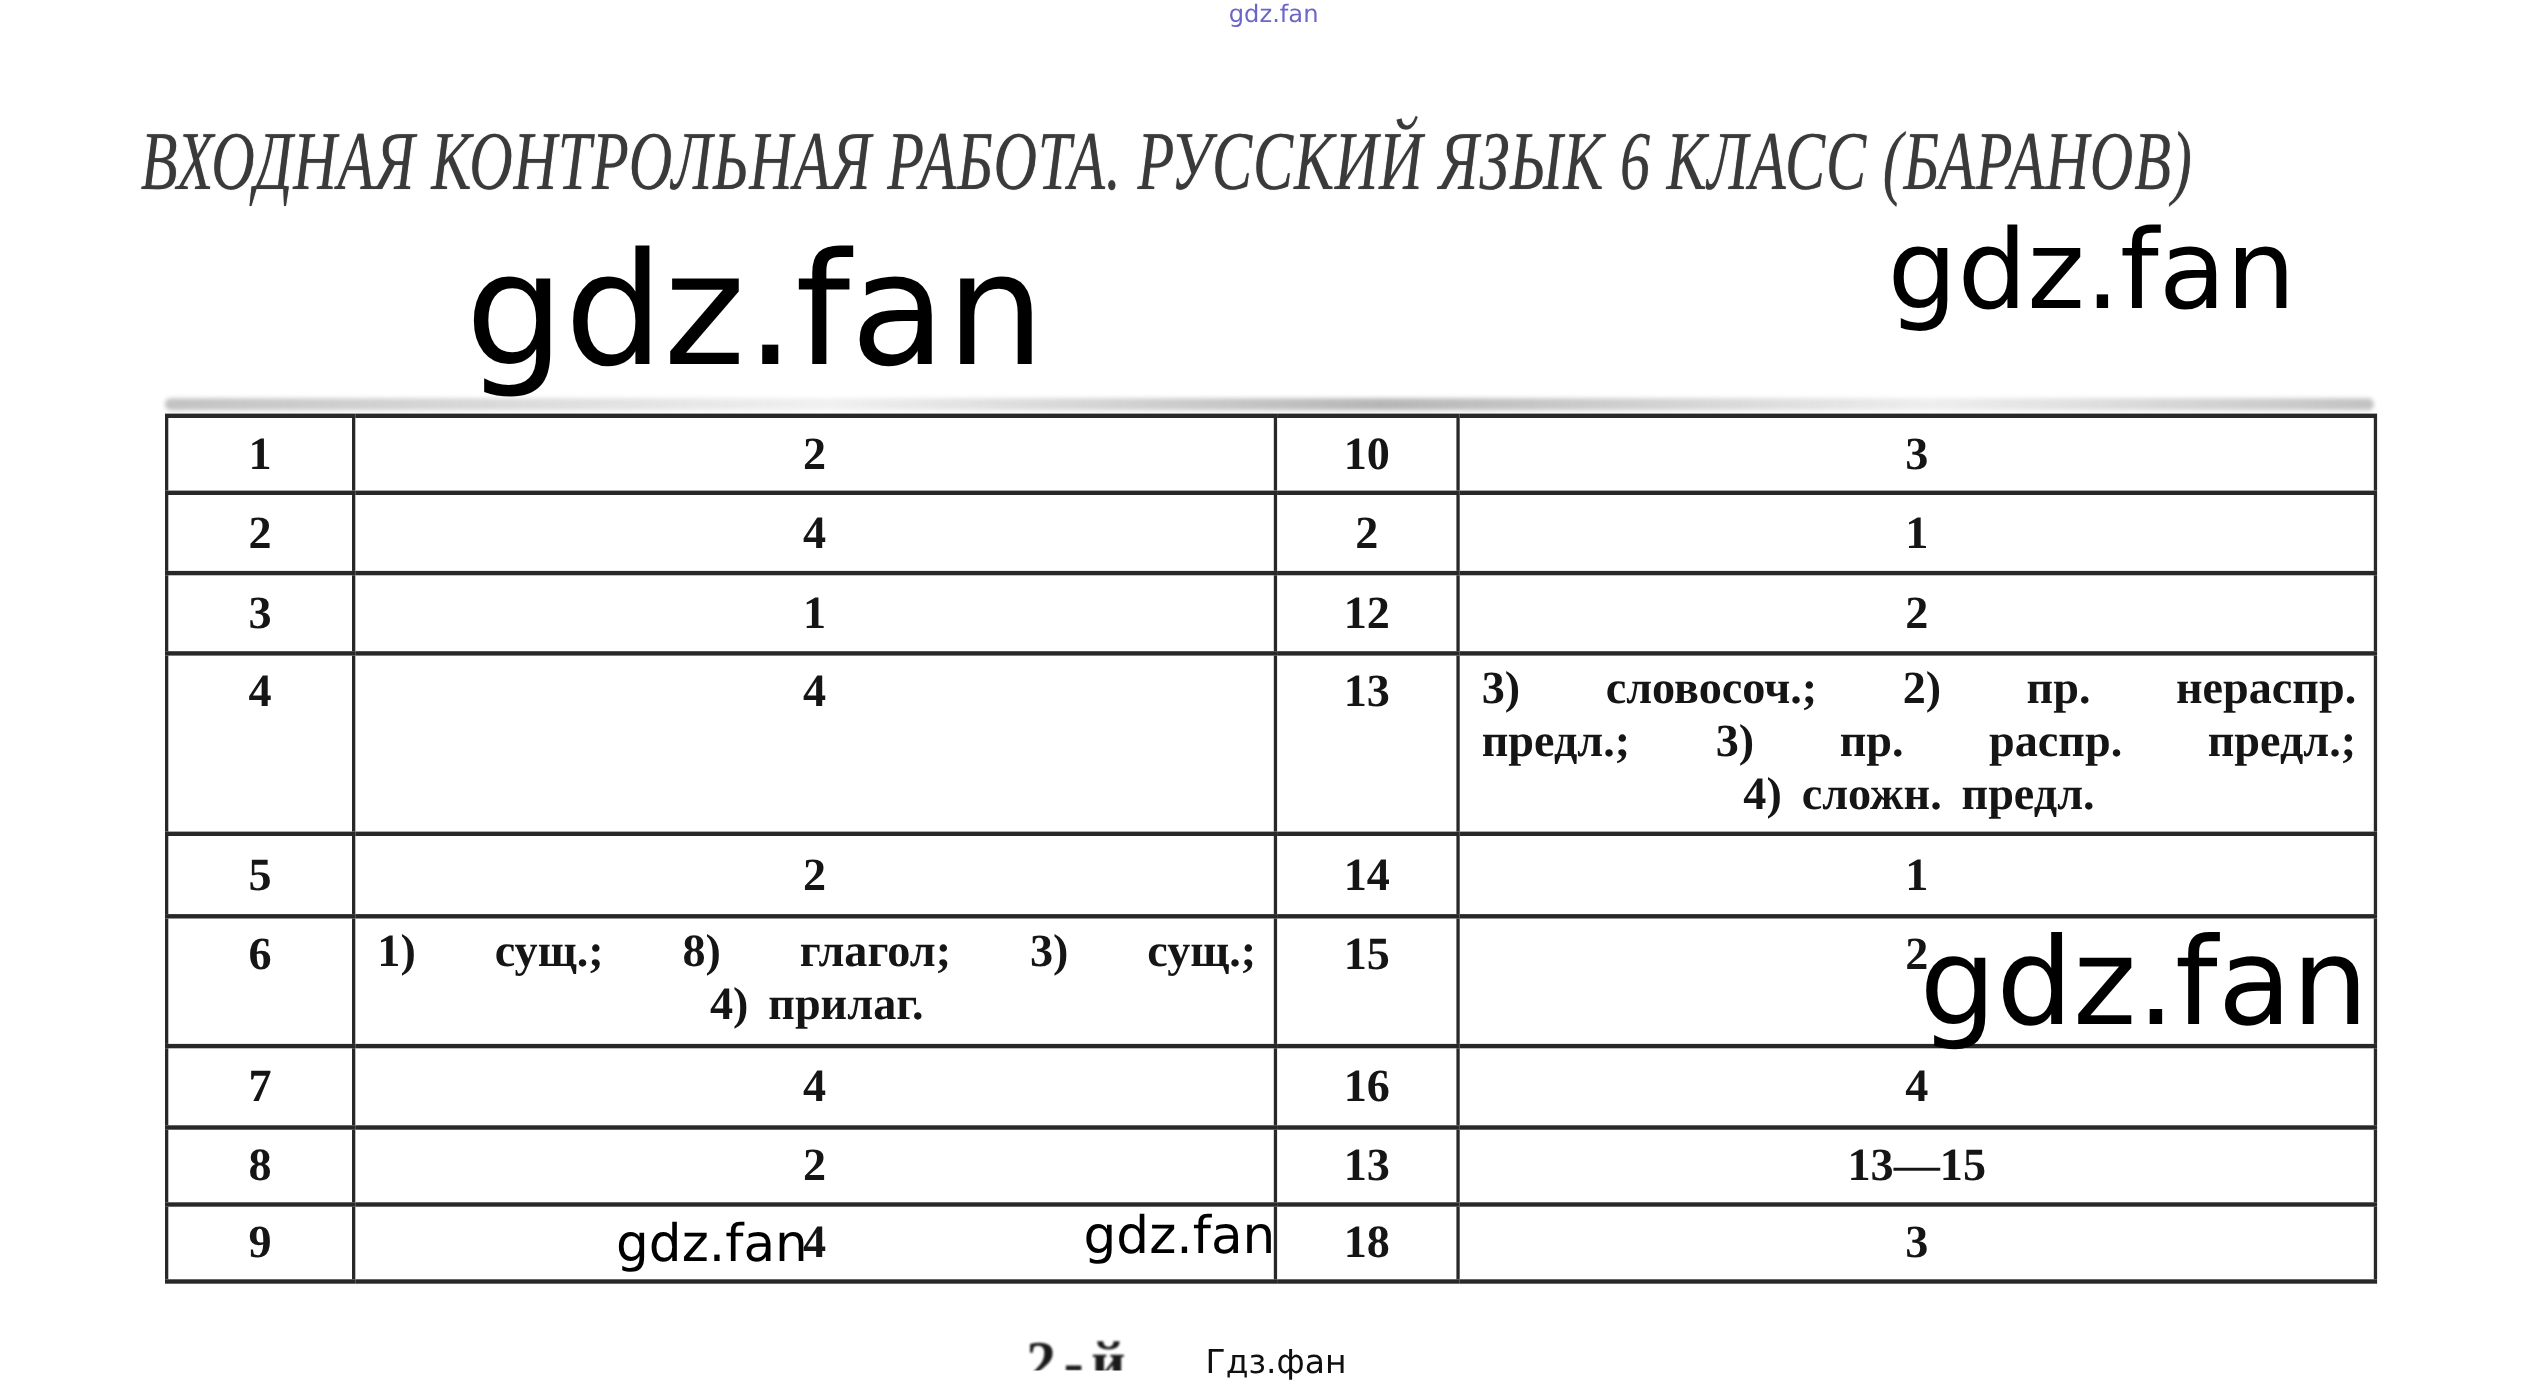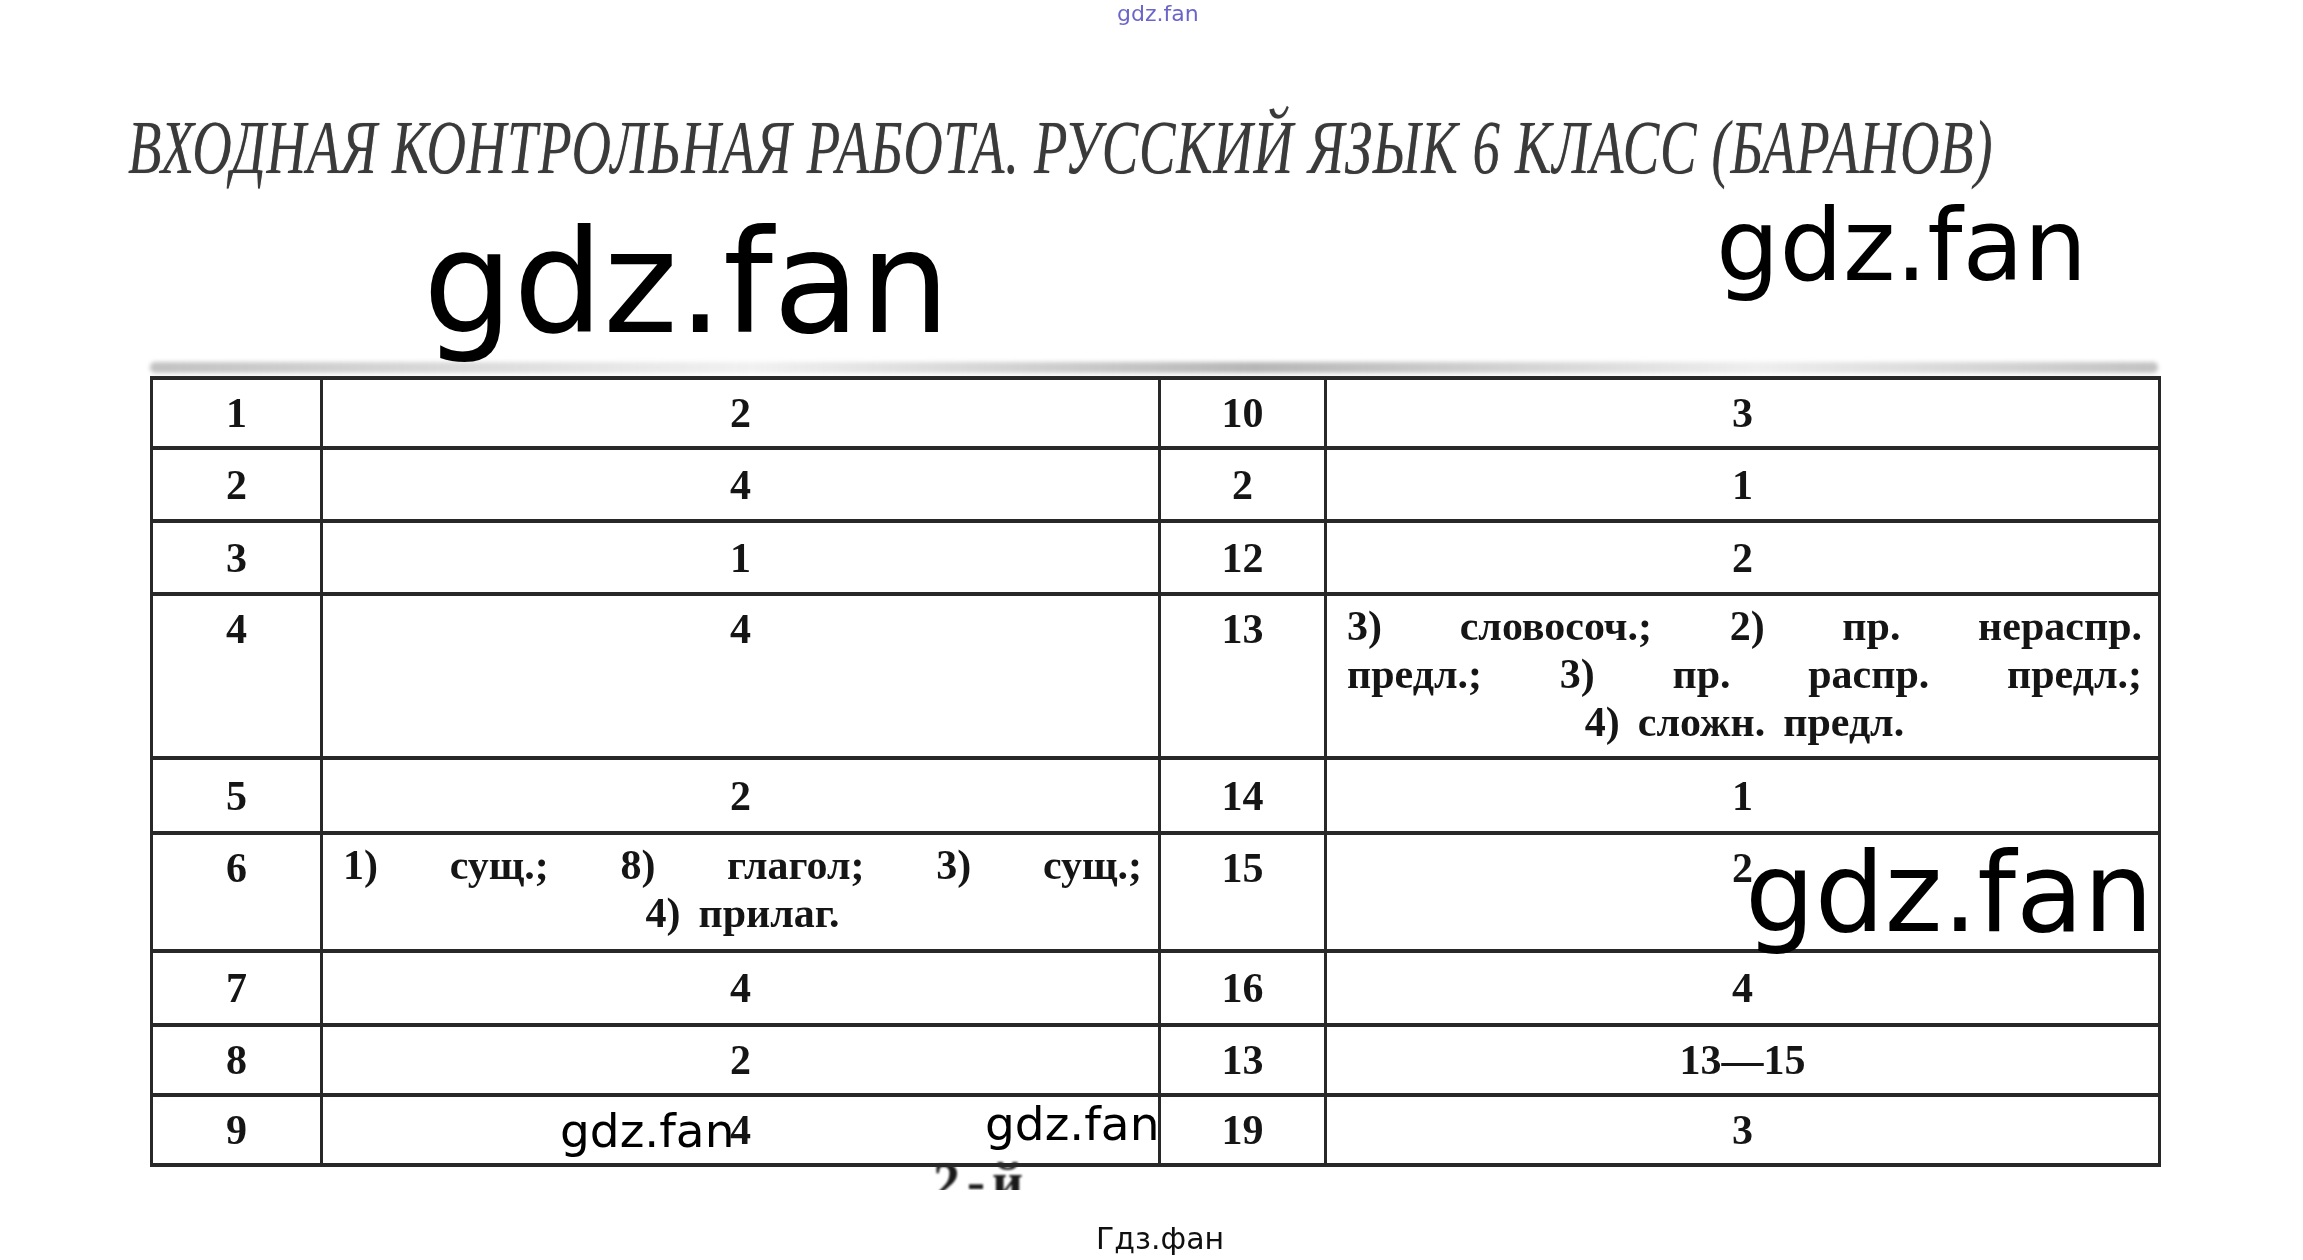--- a/index.html
+++ b/index.html
@@ -66,21 +66,21 @@
   td.text-answer {
     text-align:left; font-size:39px; line-height:48px;
     padding:6px 16px 4px 20px !important; word-spacing:0.18em;
   }
   .jline { text-align:justify; line-height:48px; height:48px; overflow:hidden; }
   .jline::after { content:""; display:inline-block; width:100%; }
   .jlast { text-align:center; line-height:48px; height:48px; overflow:hidden; }
 
   
   .next-variant-clip {
-    position:absolute; left:933px; top:1160px; width:190px; height:30px;
+    position:absolute; left:933px; top:1216px; width:190px; height:30px;
     overflow:hidden; z-index:2;
   }
   .next-variant-clip span {
     display:block; margin-top:-9px; font-size:54px; font-weight:bold;
     color:#1a1a1a; letter-spacing:7px; filter:blur(0.8px);
     font-family:"Liberation Serif","DejaVu Serif",serif;
   }
   .site-label {
     position:absolute; left:1096px; top:1224px; z-index:2;
     font-size:30px; color:#101010; line-height:1;
@@ -161,21 +161,21 @@
         </tr>
         <tr>
           <td>8</td>
           <td>2</td>
           <td>13</td>
           <td>13—15</td>
         </tr>
         <tr>
           <td>9</td>
           <td>4</td>
-          <td>19</td>
+          <td>18</td>
           <td>3</td>
         </tr>
       </tbody>
   </table>
 
   <div class="wm wm-mid-lg">gdz.fan</div>
   <div class="wm wm-small-1">gdz.fan</div>
   <div class="wm wm-small-2">gdz.fan</div>
 
   <div class="next-variant-clip">

